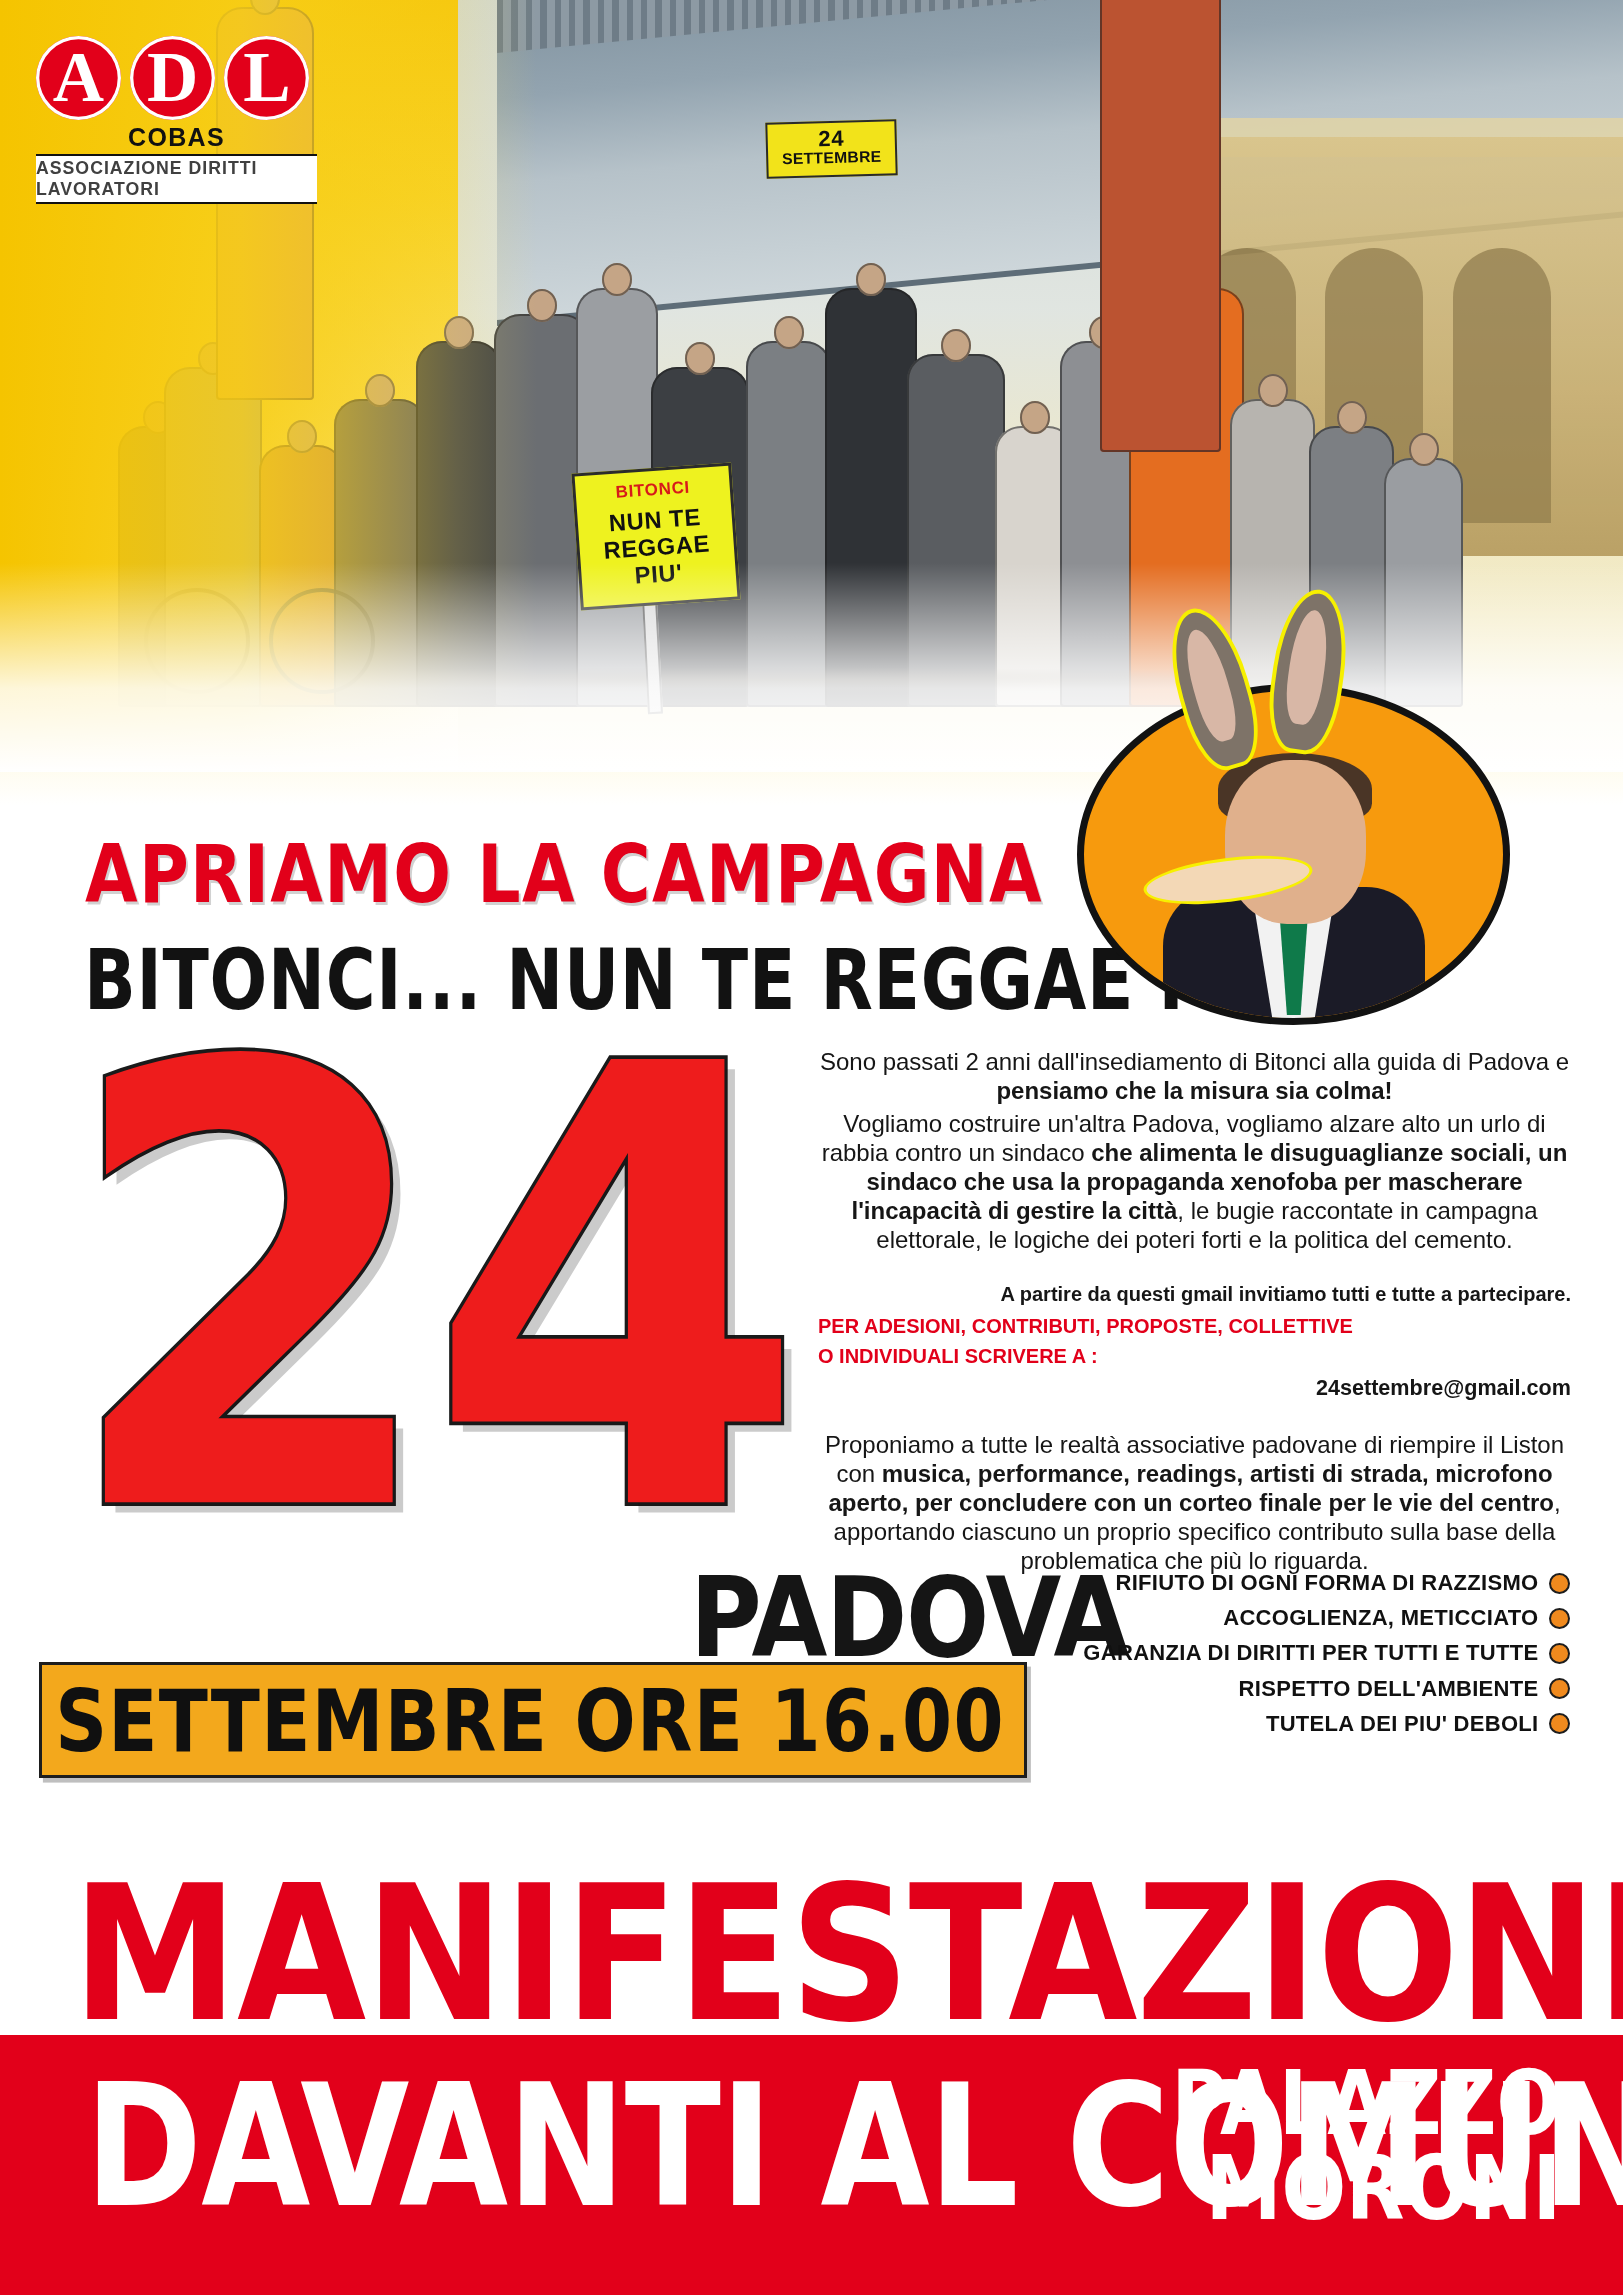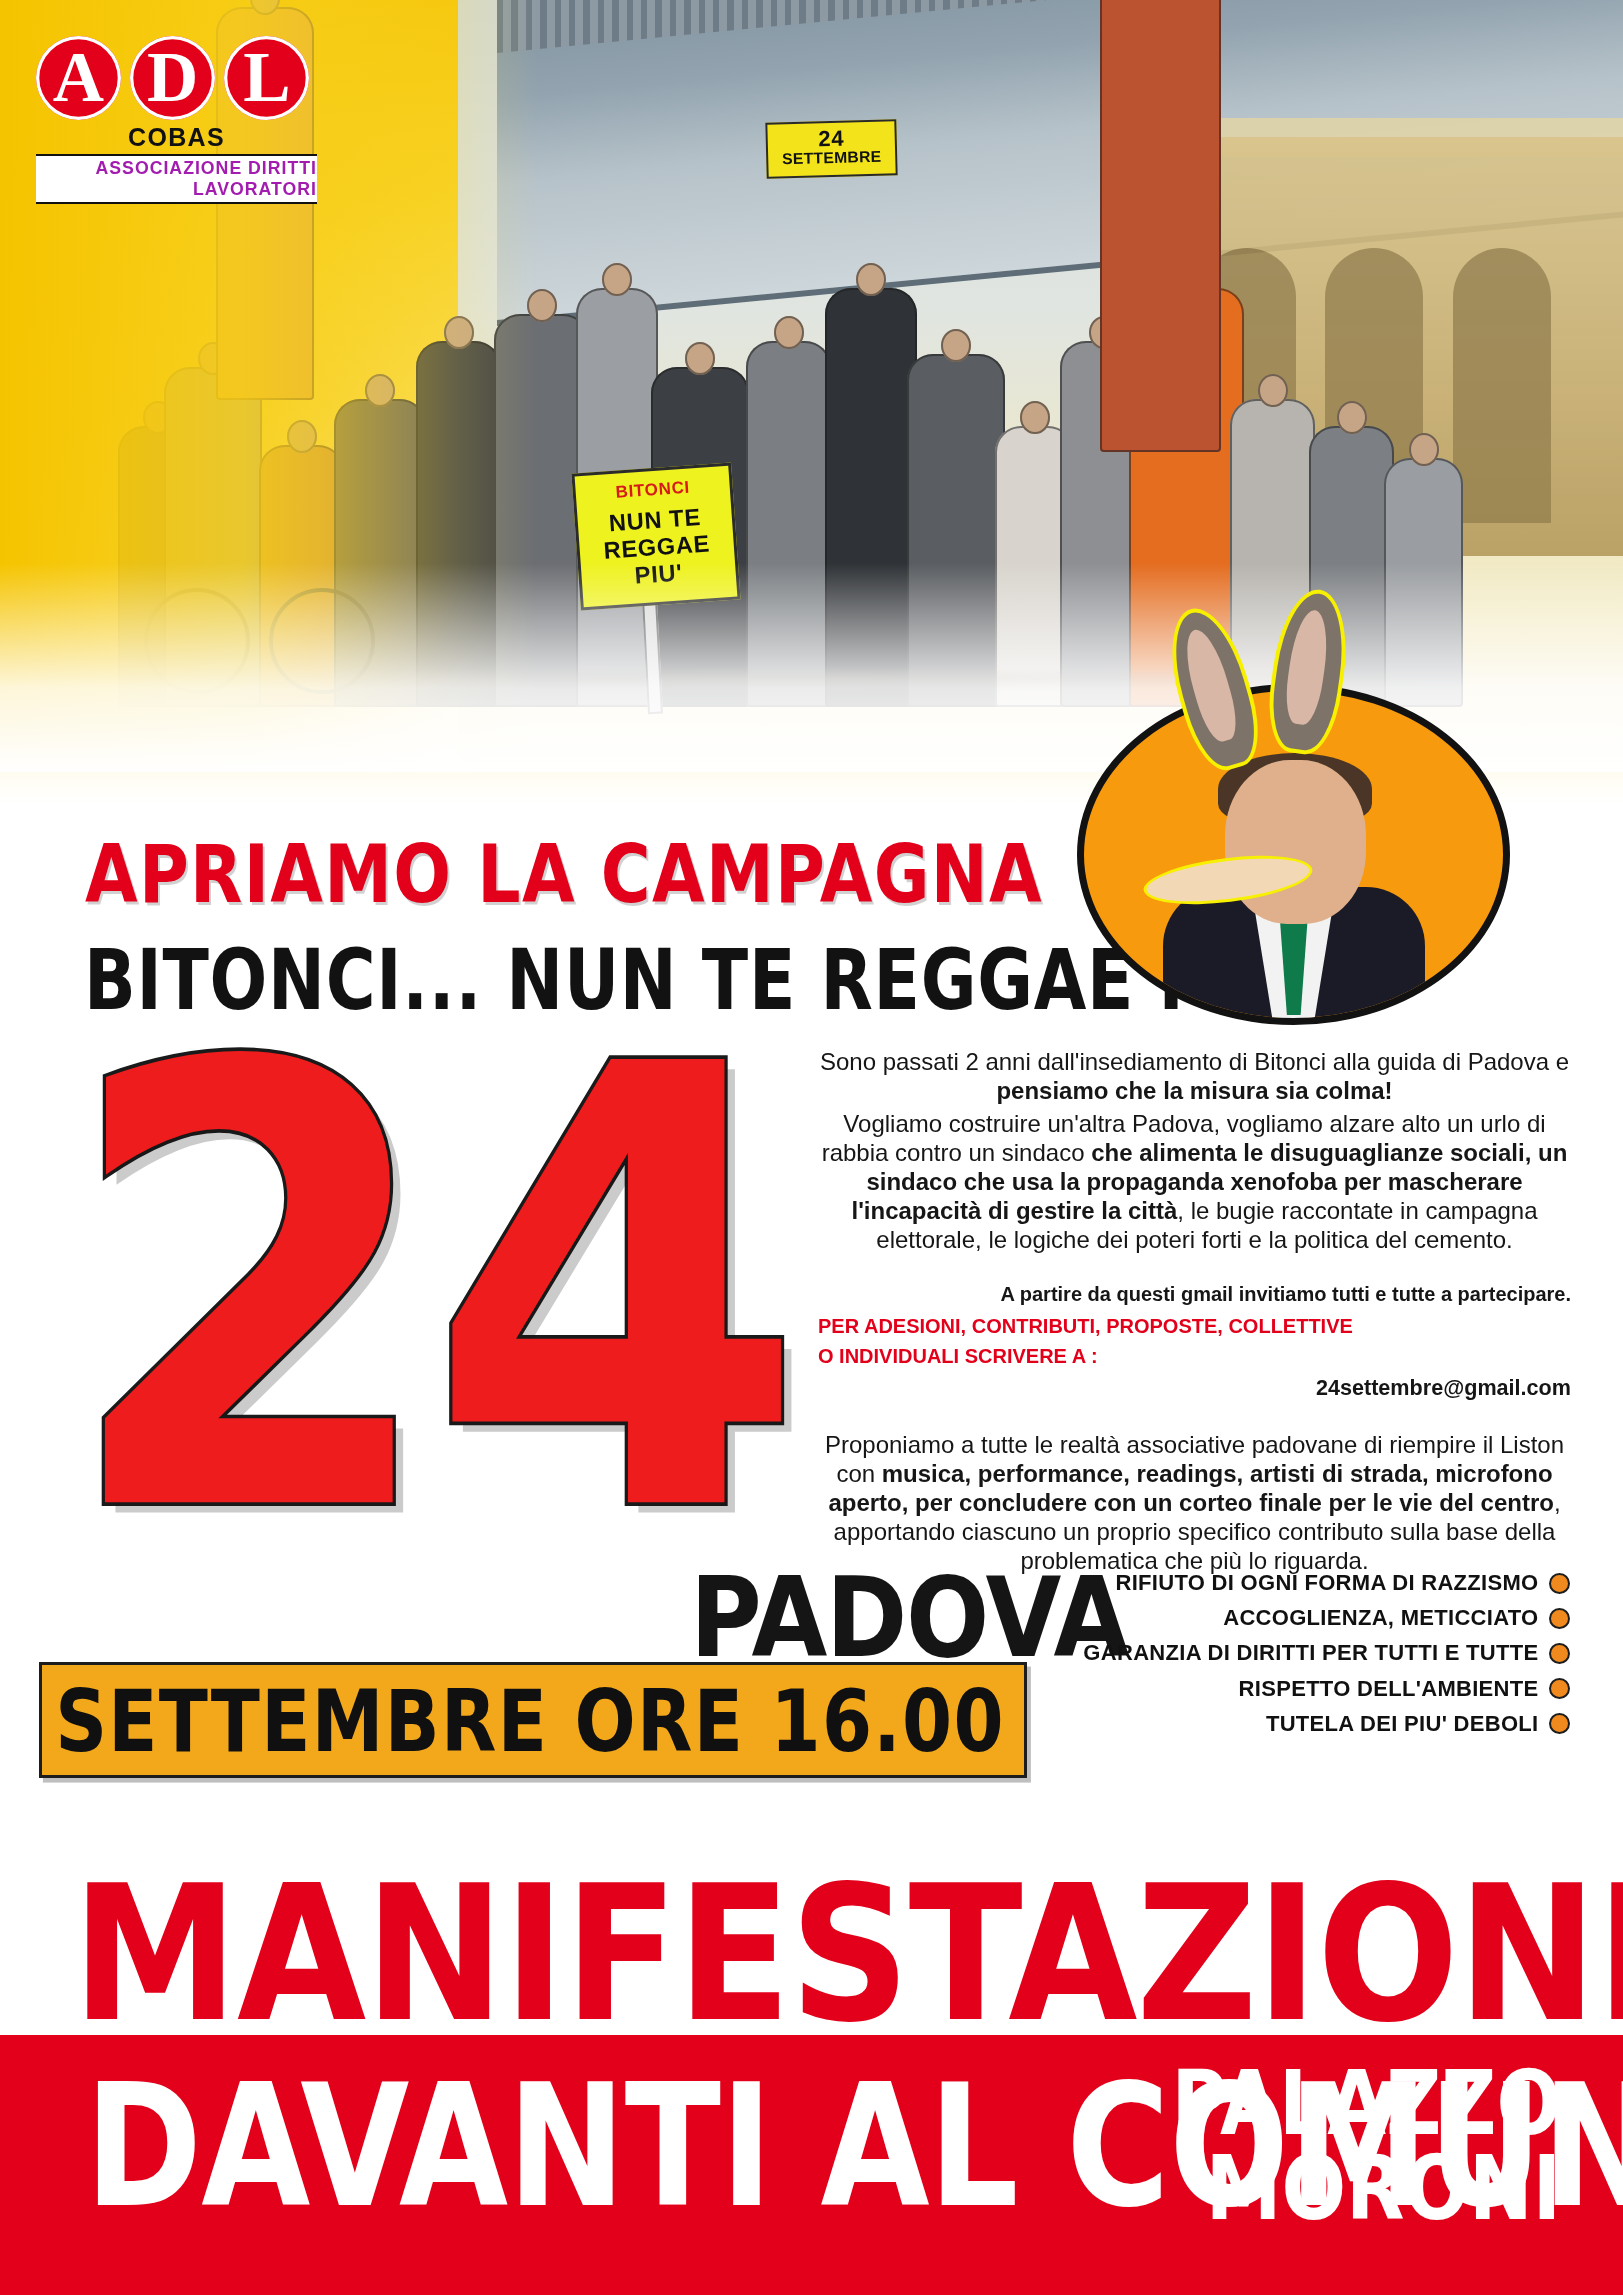--- a/index.html
+++ b/index.html
@@ -198,25 +198,25 @@
     text-align: center;
     width: 281px;
     font-size: 25px;
     font-weight: bold;
     letter-spacing: 1.3px;
     color: #111;
   }
   .logo-assoc {
     margin-top: 2.6px;
     width: 281px;
-    text-align: right;
+    text-align: left;
     font-size: 17.7px;
     font-weight: bold;
     letter-spacing: 1px;
-    color: #a21caf;
+    color: #404040;
     border-top: 2px solid #111;
     border-bottom: 2px solid #111;
     padding: 2px 0;
     background: #fff;
   }
 
   
   .portrait {
     position: absolute;
     right: 121px; top: 645px;

